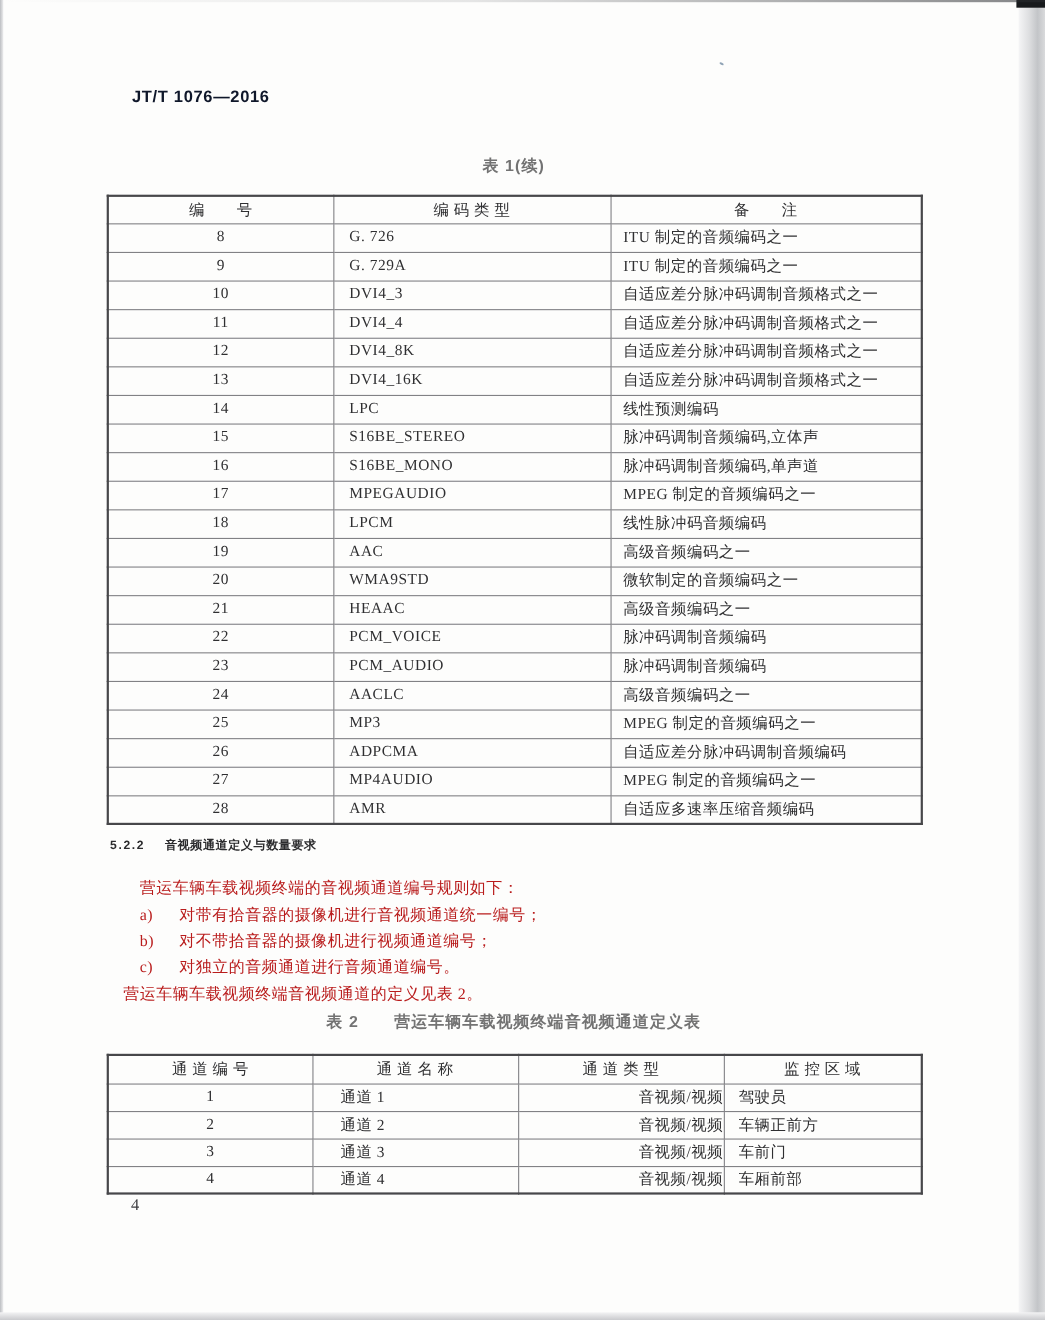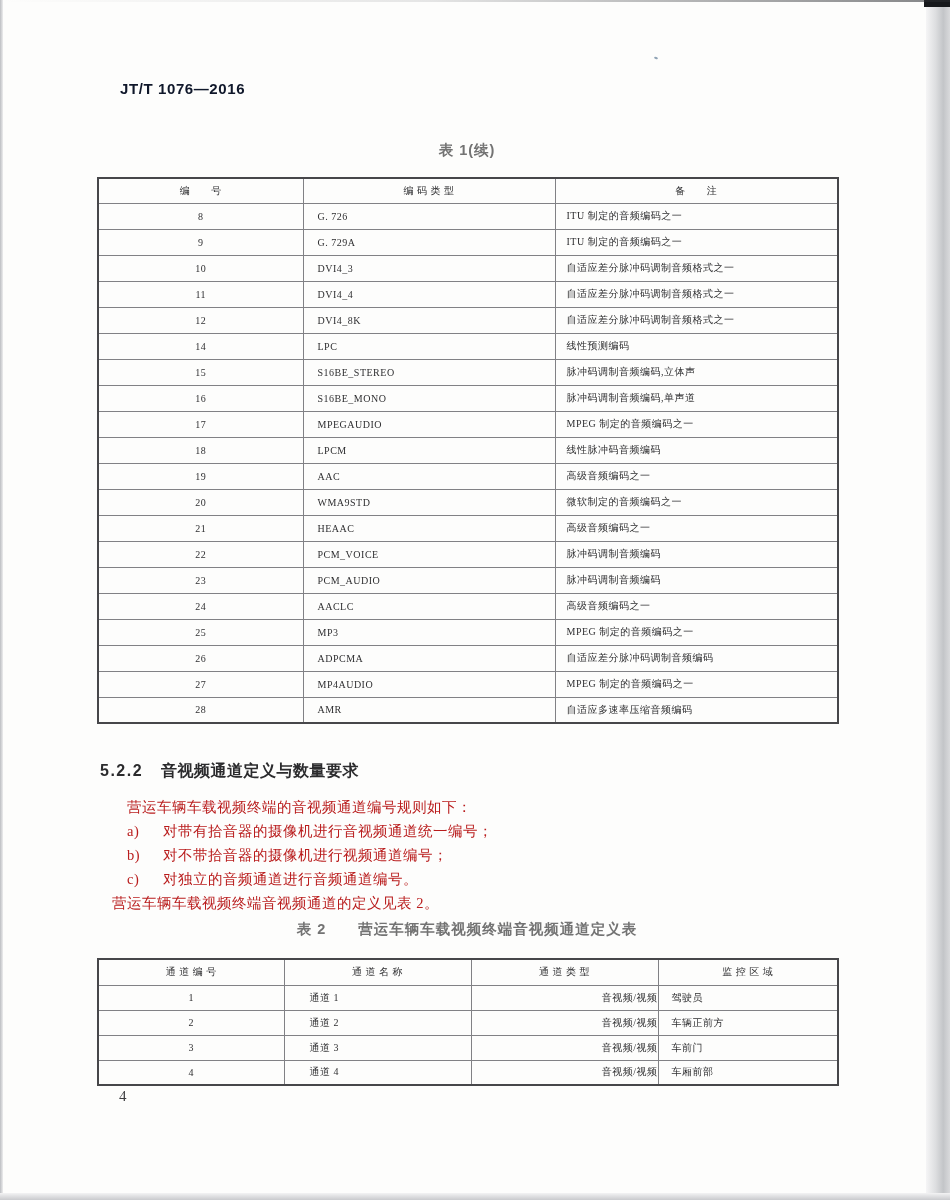--- a/index.html
+++ b/index.html
@@ -34,41 +34,41 @@
     font-family:"Liberation Sans", sans-serif;
     font-weight:700; font-size:14.5px; color:#737373; letter-spacing:1px;
   }
   .t1-title { top:141px; }
   .t2-title { top:920px; }
   .t2-title .tno { margin-right:32px; }
 
   .sec-heading {
     position:absolute; left:100px; top:761px;
     font-family:"Liberation Sans", sans-serif;
-    font-weight:700; font-size:16px; color:#2b2b2d; letter-spacing:.5px;
+    font-weight:700; font-size:11px; color:#2b2b2d; letter-spacing:.5px;
   }
   .sec-heading .num { margin-right:18px; letter-spacing:1.5px; }
 
   .para { position:absolute; font-size:14.5px; color:#b91c1c; letter-spacing:.5px; }
   .p-intro   { left:127px; top:798px; }
   .p-item    { left:127px; }
   .p-item .lbl { display:inline-block; width:36px; }
   .p-a { top:822px; }
   .p-b { top:846px; }
   .p-c { top:870px; }
   .p-close   { left:112px; top:894px; }
 
   .page-no { position:absolute; left:119px; top:1088px; font-size:15px; color:#3e3e41; }
 
   
   table.std {
     position:absolute; left:97px; width:740px;
     border-collapse:collapse; table-layout:fixed;
     border:2px solid #47474a;
-    font-size:10px; color:#2f2f31;
+    font-size:14px; color:#2f2f31;
   }
   .t1 { top:177px; }
   .t2 { top:958px; }
   table.std th, table.std td {
     border:1px solid #818185;
     font-weight:normal; letter-spacing:.5px;
     overflow:hidden; white-space:nowrap;
   }
   .t1 th { height:25px; text-align:center; }
   .t1 td { height:26px; }
@@ -127,20 +127,25 @@
           <td class="c2">自适应差分脉冲码调制音频格式之一</td>
         </tr>
         <tr>
           <td class="c0">11</td>
           <td class="c1">DVI4_4</td>
           <td class="c2">自适应差分脉冲码调制音频格式之一</td>
         </tr>
         <tr>
           <td class="c0">12</td>
           <td class="c1">DVI4_8K</td>
+          <td class="c2">自适应差分脉冲码调制音频格式之一</td>
+        </tr>
+        <tr>
+          <td class="c0">13</td>
+          <td class="c1">DVI4_16K</td>
           <td class="c2">自适应差分脉冲码调制音频格式之一</td>
         </tr>
         <tr>
           <td class="c0">14</td>
           <td class="c1">LPC</td>
           <td class="c2">线性预测编码</td>
         </tr>
         <tr>
           <td class="c0">15</td>
           <td class="c1">S16BE_STEREO</td>

